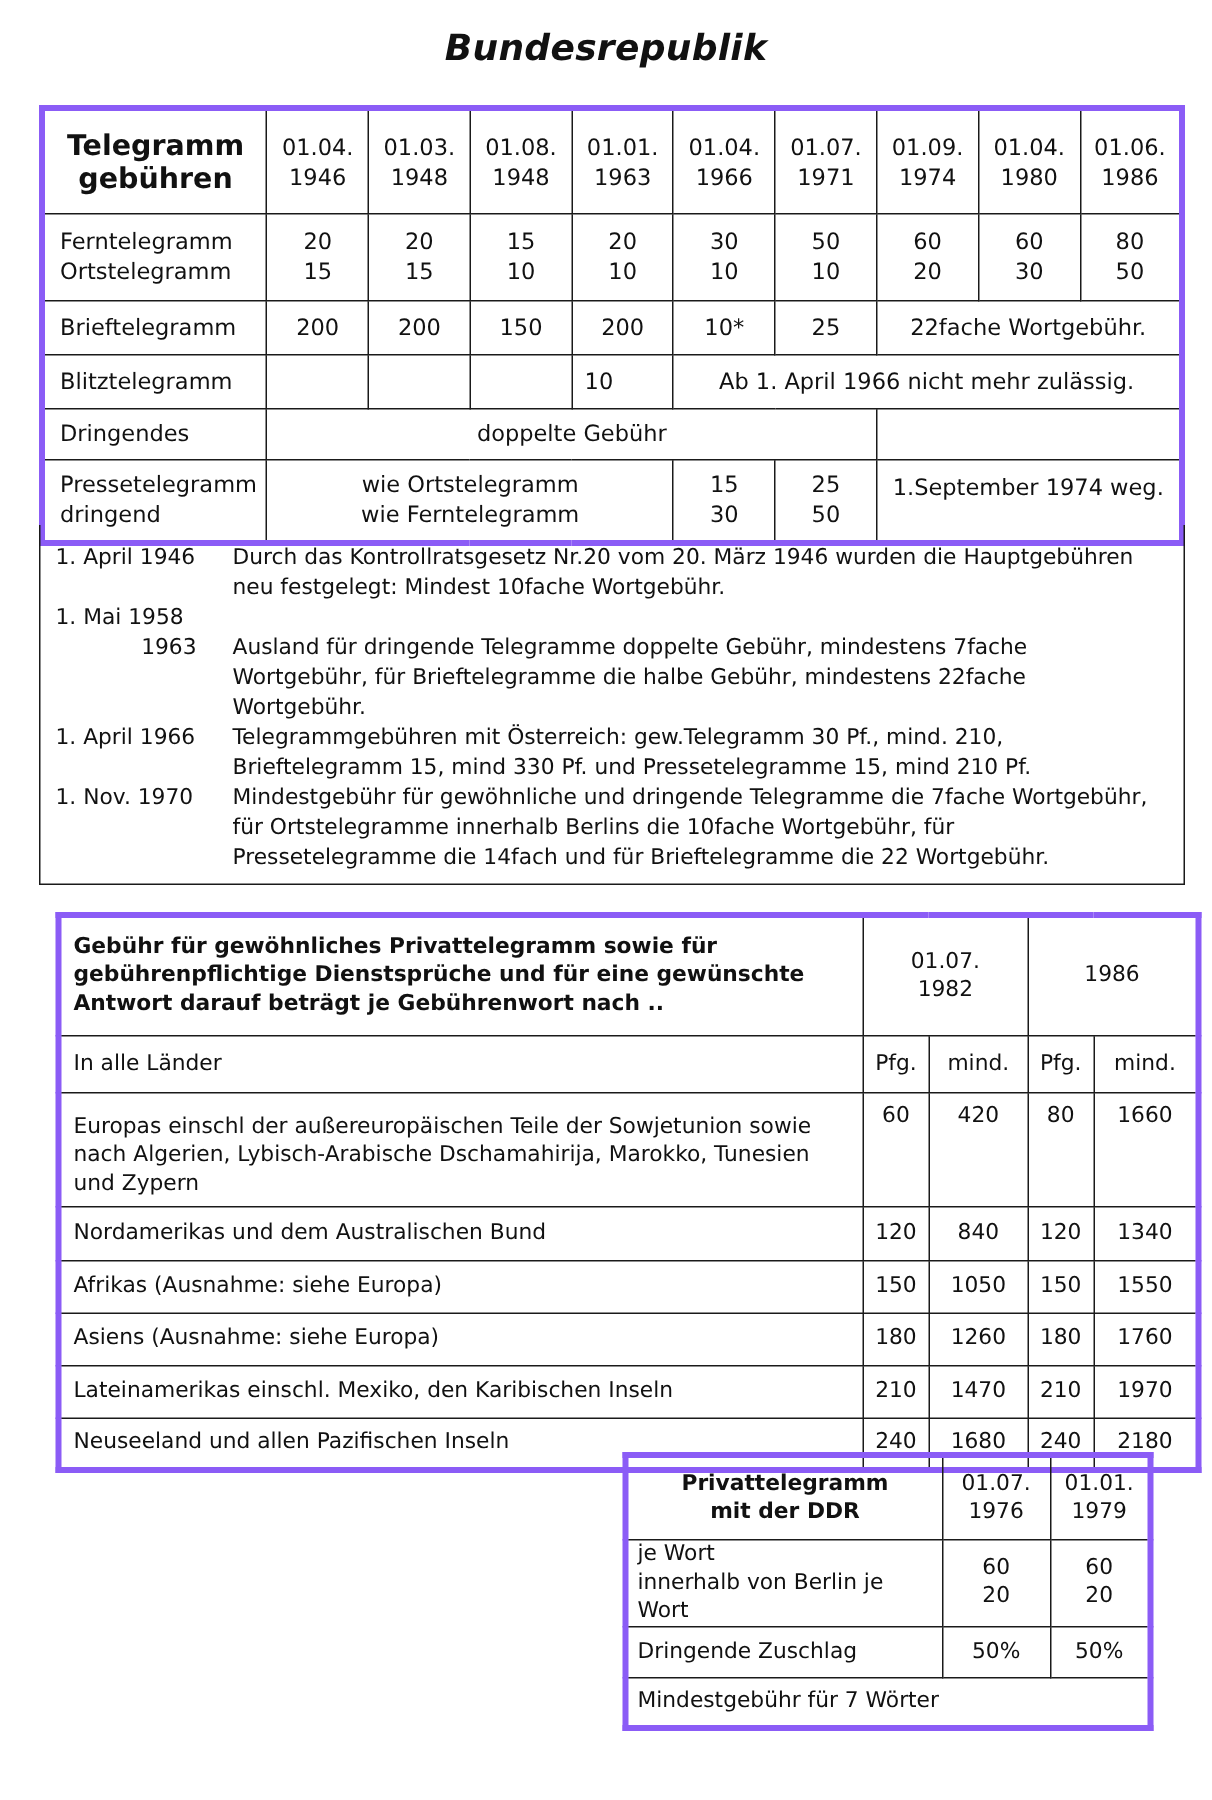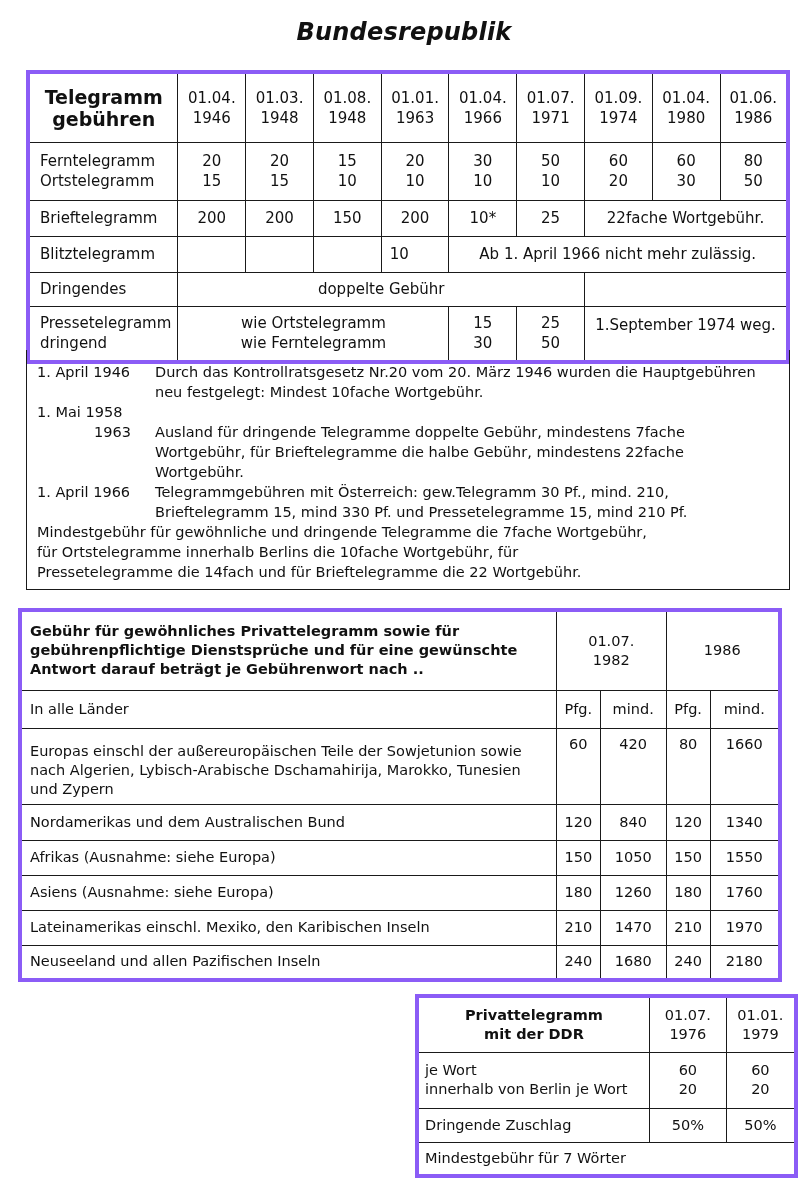--- a/index.html
+++ b/index.html
@@ -12,25 +12,25 @@
   .c { text-align: center; }
   .t1 { left: 26px; top: 70px; width: 764px; font-size: 15px; }
   .t1 td { padding: 0 4px; line-height: 20px; }
   .t1 .hdr { font-weight: bold; font-size: 19px; line-height: 22px; text-align: center; }
   .t1 .lbl { padding-left: 10px; }
   .notes { position: absolute; left: 26px; top: 350px; width: 764px; height: 240px; border: 1.5px solid #1a1a1a; border-top: none; font-size: 14.5px; padding: 12px 10px 0 10px; }
   .note { display: flex; line-height: 20px; }
   .note .d { width: 118px; flex: none; }
   .note .d.r { text-align: right; padding-right: 24px; }
   .note .tx { flex: 1; }
-  .t2 { left: 18px; top: 608px; width: 764px; font-size: 14.5px; }
+  .t2 { left: 37px; top: 608px; width: 764px; font-size: 14.5px; }
   .t2 td { padding: 0 6px; line-height: 19px; }
   .t2 .hdr { font-weight: bold; font-size: 14.5px; padding-left: 8px; }
   .t2 .lbl { padding-left: 8px; }
-  .t3 { left: 415px; top: 994px; width: 383px; font-size: 14.5px; }
+  .t3 { left: 415px; top: 968px; width: 354px; font-size: 14.5px; }
   .t3 td { padding: 0 6px; line-height: 19px; }
   .t3 .hdr { font-weight: bold; text-align: center; }
 </style>
 </head>
 <body>
 
 <div class="title">Bundesrepublik</div>
 
 <table class="t1 outer">
   <colgroup>
@@ -187,20 +187,21 @@
       </div>
   </div>
   <div class="note">
     <div class="d">1. April 1966</div>
     <div class="tx">
         <div>Telegrammgebühren mit Österreich: gew.Telegramm 30 Pf., mind. 210,</div>
         <div>Brieftelegramm 15, mind 330 Pf. und Pressetelegramme 15, mind 210 Pf.</div>
       </div>
   </div>
   <div class="note">
+    <div class="d">1. Nov. 1970</div>
     <div class="tx">
         <div>Mindestgebühr für gewöhnliche und dringende Telegramme die 7fache Wortgebühr,</div>
         <div>für Ortstelegramme innerhalb Berlins die 10fache Wortgebühr, für</div>
         <div>Pressetelegramme die 14fach und für Brieftelegramme die 22 Wortgebühr.</div>
       </div>
   </div>
 </div>
 
 <table class="t2 outer">
   <colgroup>

